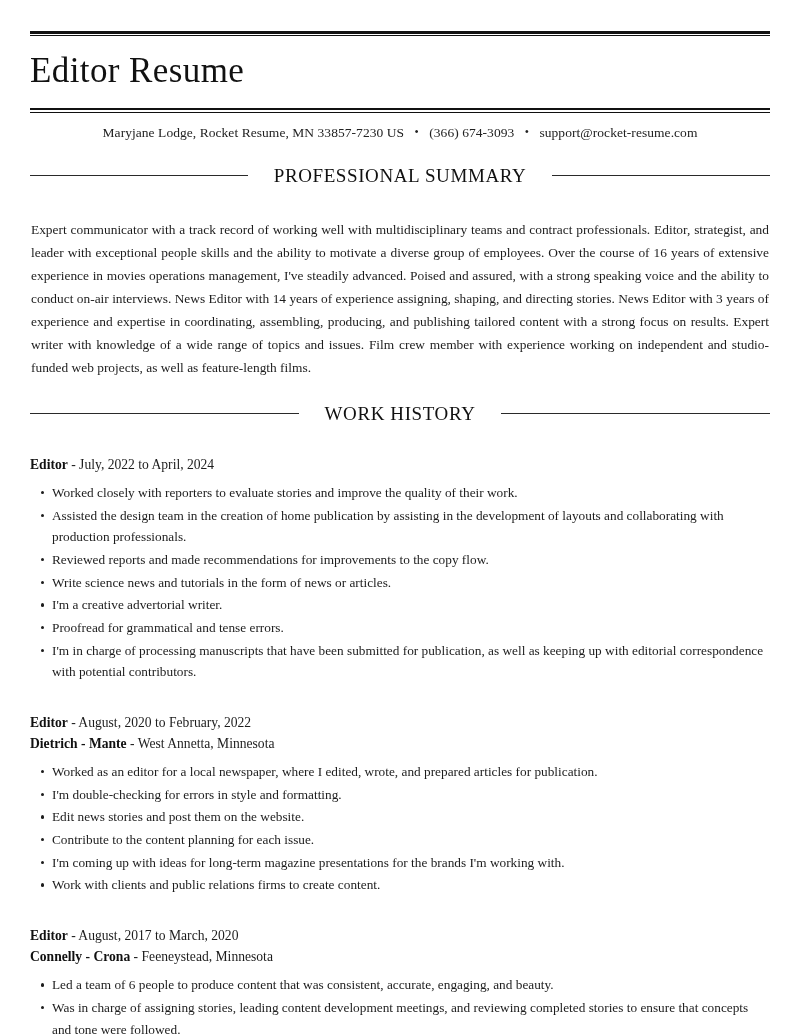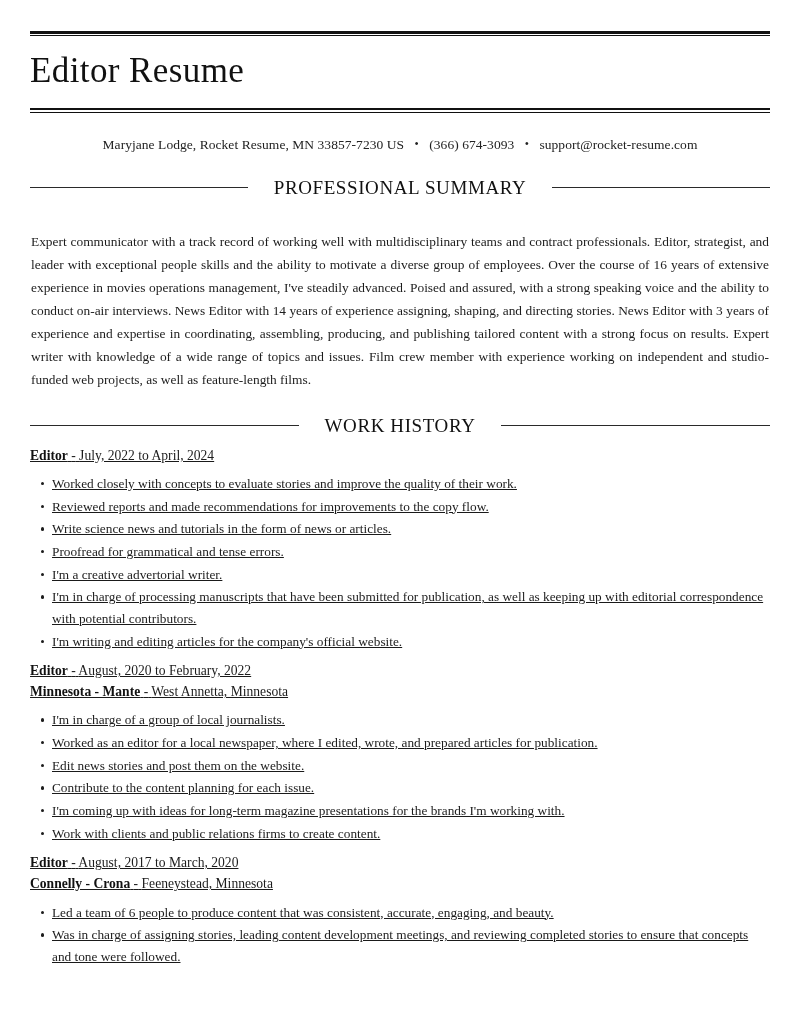--- a/index.html
+++ b/index.html
@@ -51,21 +51,21 @@
     color: #111111;
     margin: 0;
     padding: 16px 0 17px 0;
     line-height: 1.1;
   }
 
   .contact-line {
     text-align: center;
     font-size: 13.5px;
     color: #222222;
-    padding: 24px 0 0 0;
+    padding: 12px 0 0 0;
     letter-spacing: 0.05px;
   }
   .contact-sep {
     display: inline-block;
     padding: 0 7px;
     font-size: 12px;
     vertical-align: 1px;
   }
 
   
@@ -92,21 +92,21 @@
   .summary {
     font-size: 13.4px;
     line-height: 1.72;
     text-align: justify;
     color: #1c1c1c;
     margin-top: 31px;
     padding: 0 1px;
   }
 
   
-  .job { margin-top: 8px; text-decoration: underline; }
+  .job { margin-top: 29px; }
   .job:first-of-type { margin-top: 15px; }
   .job-line {
     font-size: 13.6px;
     line-height: 1.55;
     color: #1c1c1c;
   }
   .job-line b { font-weight: 700; color: #111111; }
   .bullets {
     list-style: none;
     margin: 7px 0 0 0;
@@ -164,44 +164,44 @@
     <span class="hr"></span>
   </div>
 
   <div class="job">
     <div class="job-line">
       <b>Editor</b>
       <span>-</span>
       <span>July, 2022 to April, 2024</span>
     </div>
     <ul class="bullets">
-      <li>Worked closely with concepts to evaluate stories and improve the quality of their work.</li>
+      <li>Worked closely with reporters to evaluate stories and improve the quality of their work.</li>
+      <li>Assisted the design team in the creation of home publication by assisting in the development of layouts and collaborating with production professionals.</li>
       <li>Reviewed reports and made recommendations for improvements to the copy flow.</li>
       <li>Write science news and tutorials in the form of news or articles.</li>
+      <li>I'm a creative advertorial writer.</li>
       <li>Proofread for grammatical and tense errors.</li>
-      <li>I'm a creative advertorial writer.</li>
       <li>I'm in charge of processing manuscripts that have been submitted for publication, as well as keeping up with editorial correspondence with potential contributors.</li>
-      <li>I'm writing and editing articles for the company's official website.</li>
     </ul>
   </div>
 
   <div class="job">
     <div class="job-line">
       <b>Editor</b>
       <span>-</span>
       <span>August, 2020 to February, 2022</span>
     </div>
     <div class="job-line">
-      <b>Minnesota - Mante</b>
+      <b>Dietrich - Mante</b>
       <span>-</span>
       <span>West Annetta, Minnesota</span>
     </div>
     <ul class="bullets">
-      <li>I'm in charge of a group of local journalists.</li>
       <li>Worked as an editor for a local newspaper, where I edited, wrote, and prepared articles for publication.</li>
+      <li>I'm double-checking for errors in style and formatting.</li>
       <li>Edit news stories and post them on the website.</li>
       <li>Contribute to the content planning for each issue.</li>
       <li>I'm coming up with ideas for long-term magazine presentations for the brands I'm working with.</li>
       <li>Work with clients and public relations firms to create content.</li>
     </ul>
   </div>
 
   <div class="job">
     <div class="job-line">
       <b>Editor</b>

